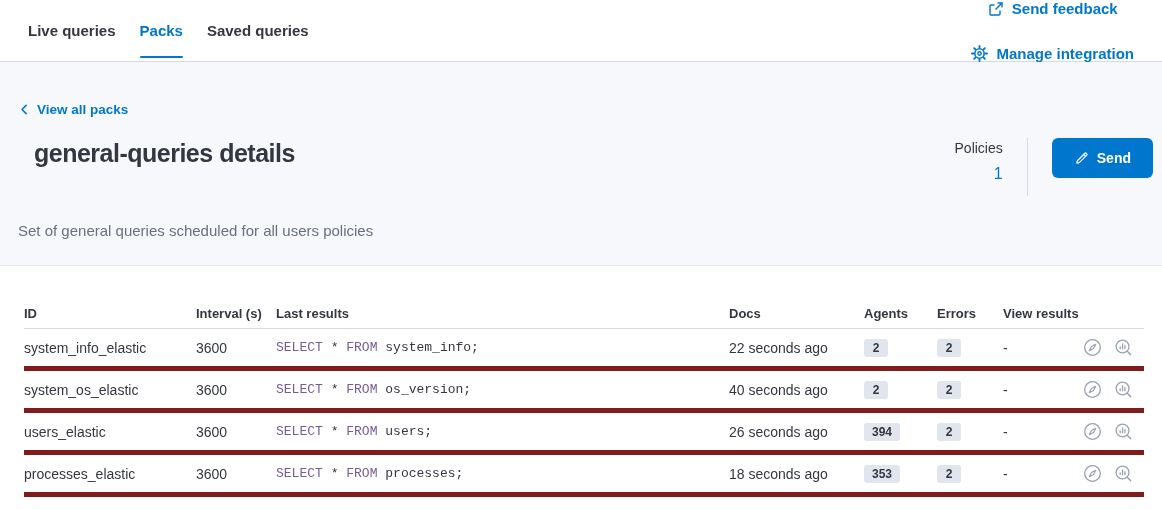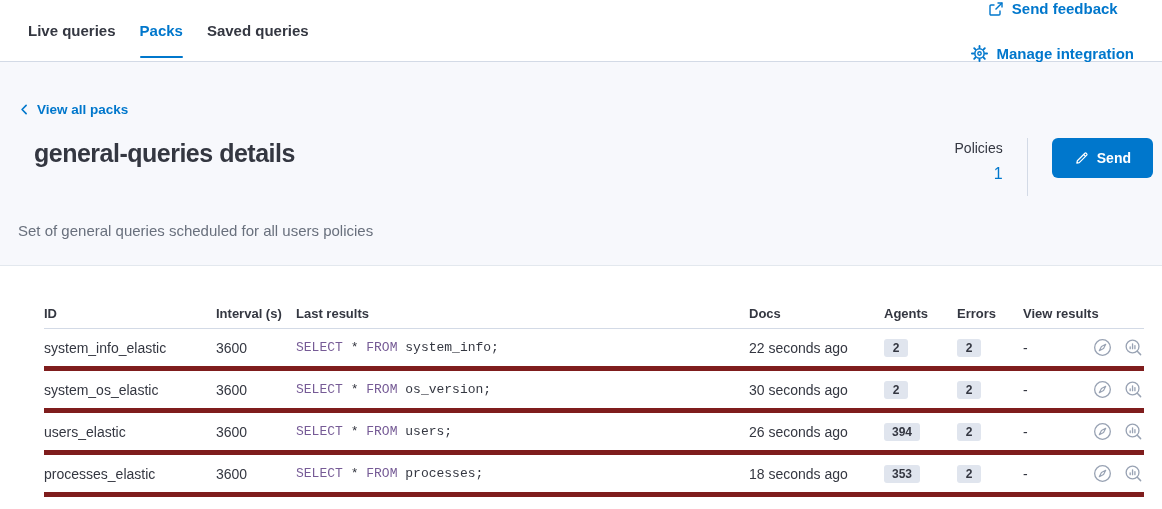--- a/index.html
+++ b/index.html
@@ -35,21 +35,21 @@
   .stat{text-align:right;margin-top:2px;}
   .stat-label{font-size:14px;color:var(--text);}
   .stat-value{font-size:16px;color:var(--primary);margin-top:9px;}
   .vdivider{width:1px;height:58px;background:var(--border);margin:0 24px;}
   .edit-btn{display:flex;align-items:center;gap:8px;background:var(--primary);color:#fff;
     border:none;border-radius:6px;height:40px;padding:0 22px;font-size:14px;font-weight:600;
     font-family:"Liberation Sans",sans-serif;cursor:pointer;margin-top:0;}
   .description{font-size:15px;color:var(--subdued-text);margin-top:26px;}
 
   
-  .table-section{background:#fff;padding:33px 18px 0 24px;margin-left:20px;}
+  .table-section{background:#fff;padding:33px 18px 0 24px;}
   .grid-row{display:grid;grid-template-columns:172px 80px 453px 135px 73px 66px 69px 1fr;
     align-items:center;}
   .thead{height:30px;border-bottom:1px solid var(--border);}
   .th{font-size:13px;font-weight:700;color:var(--text);white-space:nowrap;}
   .tr{height:42px;border-bottom:5px solid #7f1d1d;}
   .td{font-size:14px;color:var(--text);white-space:nowrap;}
   .td-query{font-family:Liberation Mono, monospace;font-size:13px;}
   .sql-kw{color:var(--sql-keyword);}
   .badge{display:inline-block;background:var(--badge-background);color:var(--text);
     font-size:12px;font-weight:600;line-height:18px;padding:0 8px;min-width:24px;
@@ -173,21 +173,21 @@
           </svg>
         </span>
       </button>
     </div>
   </div>
 
   <div class="grid-row tr">
     <div class="td">system_os_elastic</div>
     <div class="td">3600</div>
     <div class="td td-query"><span class="sql-kw">SELECT</span> <span>*</span> <span class="sql-kw">FROM</span> <span>os_version;</span></div>
-    <div class="td">30 seconds ago</div>
+    <div class="td">40 seconds ago</div>
     <div class="td">
       <span class="badge">2</span>
     </div>
     <div class="td">
       <span class="badge">2</span>
     </div>
     <div class="td">-</div>
     <div class="td td-view">
       <button class="icon-btn">
         <span>

